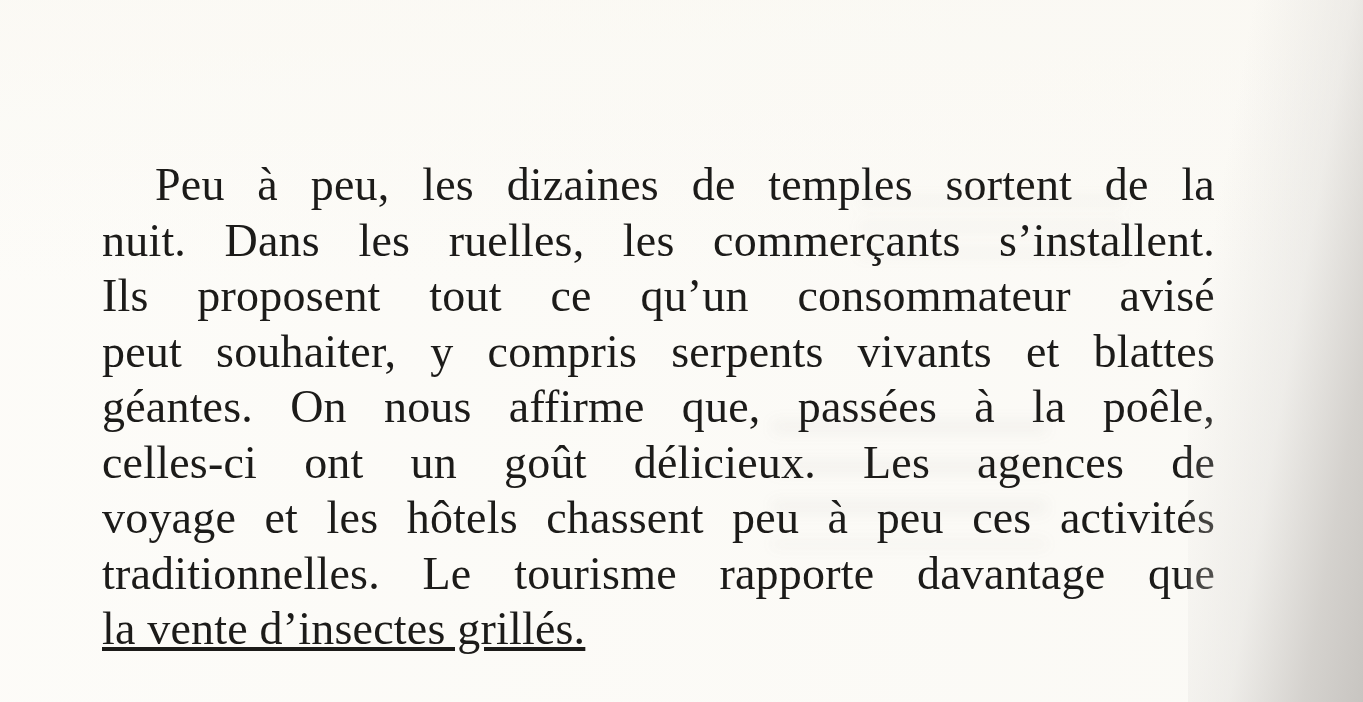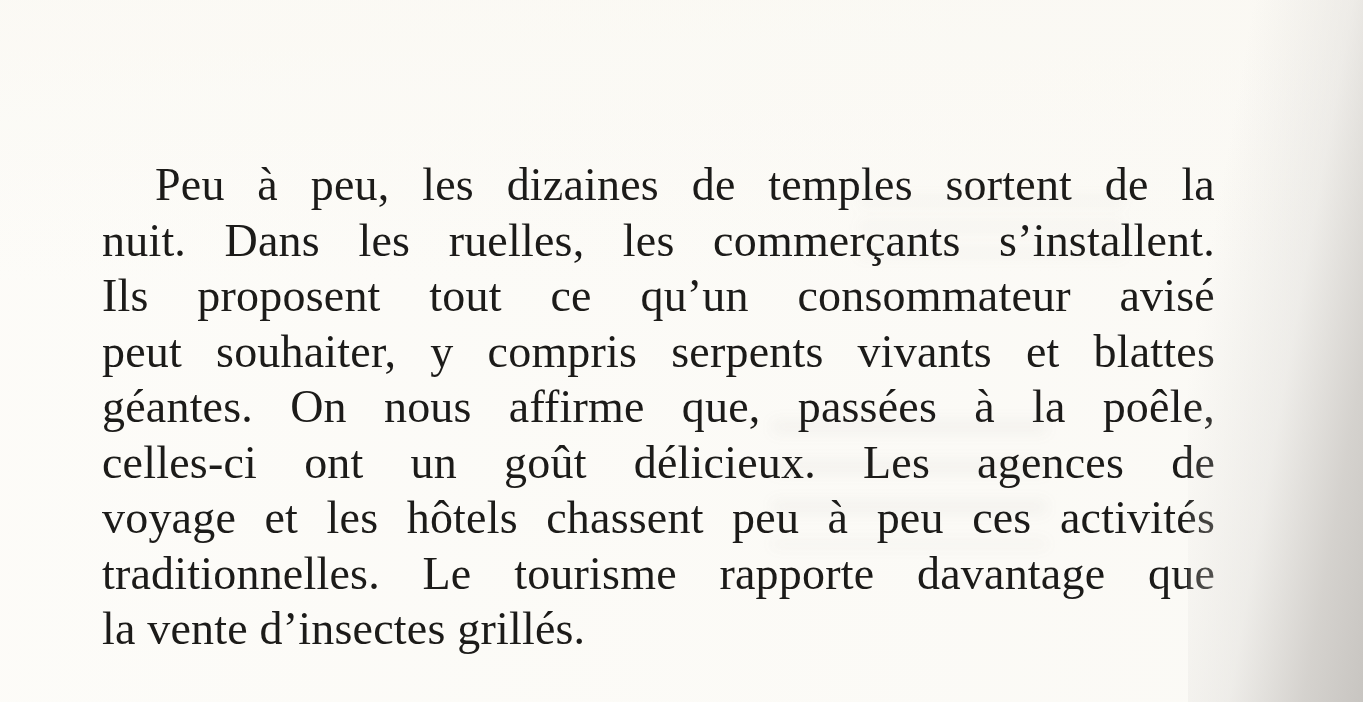--- a/index.html
+++ b/index.html
@@ -69,20 +69,21 @@
     text-align: justify;
     text-align-last: justify;
     white-space: nowrap;
   }
   .line.first {
     text-indent: 53px;
   }
   .line.last {
     text-align-last: left;
     white-space: normal;
+    text-decoration: underline;
   }
 </style>
 </head>
 <body>
 
 <div class="page">
   <div class="paper-tint"></div>
 
   <div class="showthrough st1"></div>
   <div class="showthrough st2"></div>

